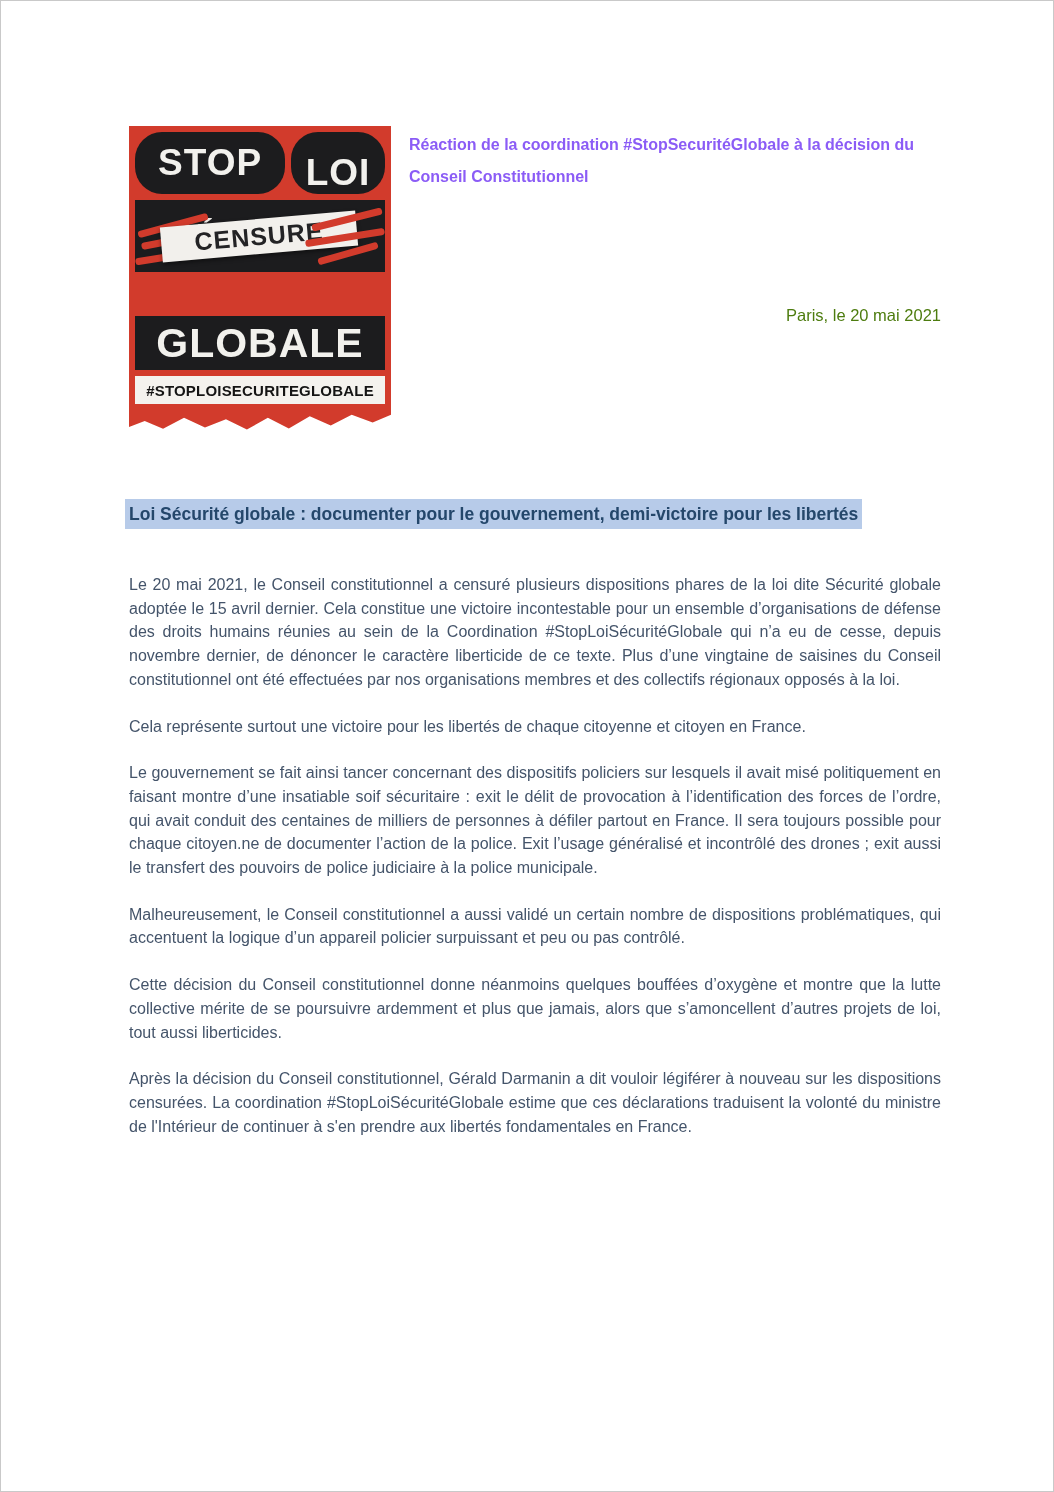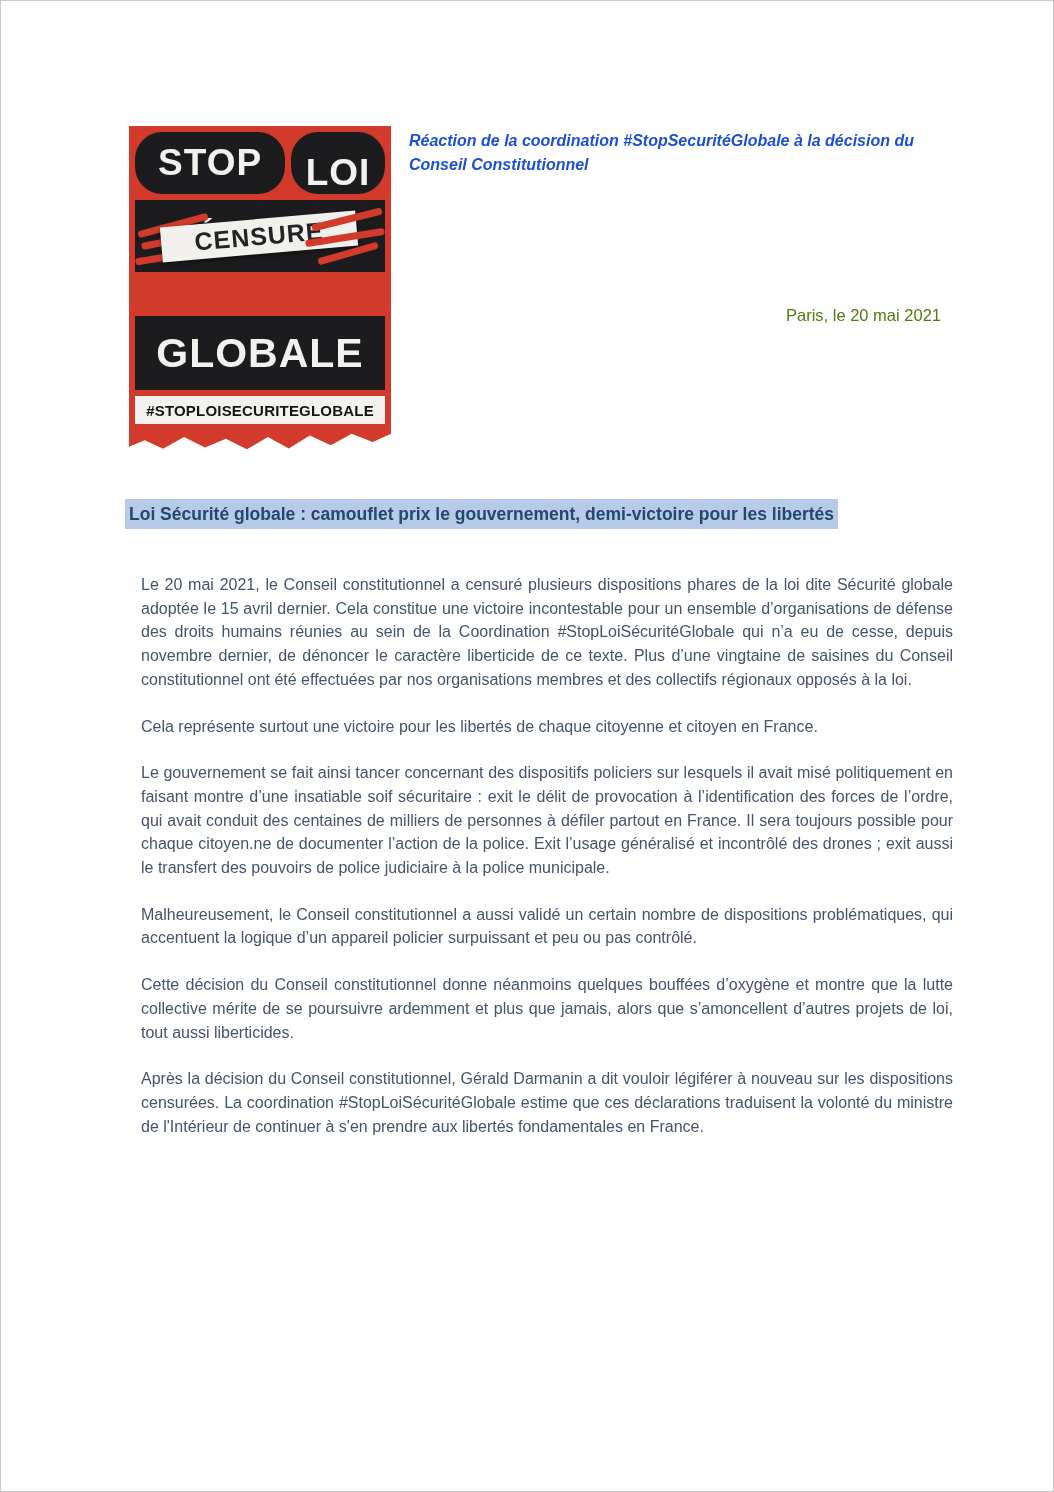--- a/index.html
+++ b/index.html
@@ -49,52 +49,52 @@
   .tape {
     position:absolute; z-index:2;
     left:26px; top:19px; width:196px; height:35px;
     background:#f2f0ec;
     transform:rotate(-5deg);
     box-shadow:0 2px 4px rgba(0,0,0,.45);
     display:flex; align-items:center; justify-content:center;
   }
   .tape span { color:#232325; font-weight:800; font-size:25px; letter-spacing:1px; }
   .lrow3 {
-    height:74px; background:#1c1c1e; color:#f2f1ed;
+    height:54px; background:#1c1c1e; color:#f2f1ed;
     display:flex; align-items:center; justify-content:center;
     font-weight:800; font-size:41px; letter-spacing:1px;margin-top:44px;
   }
   .lrow4 {
     height:28px; background:#f4f2ee; color:#141414;
     display:flex; align-items:center; justify-content:center;
     font-weight:800; font-size:15px; letter-spacing:0.2px;
   }
 
   
   .subject {
     position:absolute; left:408px; top:128px; width:508px;
-    color:#1d4ed8; font-weight:700; font-style:italic;
-    font-size:16px; line-height:24px;
+    color:#8b5cf6; font-weight:700; 
+    font-size:16px; line-height:32px;
   }
   .dateline {
     position:absolute; left:128px; top:305px; width:812px;
     color:#4d7c0f; font-size:16.5px; text-align:right;
   }
 
   
   .title { position:absolute; left:124px; top:500px; width:820px; }
   .title mark {
     background:#b7cbe9; color:#24476b;
     font-weight:700; font-size:17.5px; line-height:27px;
     padding:5px 4px;
   }
 
   
   .bodytext {
-    position:absolute; left:140px; top:572px; width:812px;
+    position:absolute; left:128px; top:572px; width:812px;
     color:#44546a; font-size:16px; line-height:23.7px;
     text-align:justify;
   }
   .bodytext p { margin-bottom:23px; }
 </style>
 </head>
 <body>
 
 <div class="page">
 
@@ -125,21 +125,21 @@
     <div class="lrow lrow4">
       <span>#STOPLOISECURITEGLOBALE</span>
     </div>
   </div>
 
   <div class="subject">Réaction de la coordination #StopSecuritéGlobale à la décision du Conseil Constitutionnel</div>
 
   <div class="dateline">Paris, le 20 mai 2021</div>
 
   <div class="title">
-    <mark>Loi Sécurité globale : camouflet prix le gouvernement, demi-victoire pour les libertés</mark>
+    <mark>Loi Sécurité globale : documenter pour le gouvernement, demi-victoire pour les libertés</mark>
   </div>
 
   <div class="bodytext">
     <p>Le 20 mai 2021, le Conseil constitutionnel a censuré plusieurs dispositions phares de la loi dite Sécurité globale adoptée le 15 avril dernier. Cela constitue une victoire incontestable pour un ensemble d’organisations de défense des droits humains réunies au sein de la Coordination #StopLoiSécuritéGlobale qui n’a eu de cesse, depuis novembre dernier, de dénoncer le caractère liberticide de ce texte. Plus d’une vingtaine de saisines du Conseil constitutionnel ont été effectuées par nos organisations membres et des collectifs régionaux opposés à la loi.</p>
     <p>Cela représente surtout une victoire pour les libertés de chaque citoyenne et citoyen en France.</p>
     <p>Le gouvernement se fait ainsi tancer concernant des dispositifs policiers sur lesquels il avait misé politiquement en faisant montre d’une insatiable soif sécuritaire : exit le délit de provocation à l’identification des forces de l’ordre, qui avait conduit des centaines de milliers de personnes à défiler partout en France. Il sera toujours possible pour chaque citoyen.ne de documenter l’action de la police. Exit l’usage généralisé et incontrôlé des drones ; exit aussi le transfert des pouvoirs de police judiciaire à la police municipale.</p>
     <p>Malheureusement, le Conseil constitutionnel a aussi validé un certain nombre de dispositions problématiques, qui accentuent la logique d’un appareil policier surpuissant et peu ou pas contrôlé.</p>
     <p>Cette décision du Conseil constitutionnel donne néanmoins quelques bouffées d’oxygène et montre que la lutte collective mérite de se poursuivre ardemment et plus que jamais, alors que s’amoncellent d’autres projets de loi, tout aussi liberticides.</p>
     <p>Après la décision du Conseil constitutionnel, Gérald Darmanin a dit vouloir légiférer à nouveau sur les dispositions censurées. La coordination #StopLoiSécuritéGlobale estime que ces déclarations traduisent la volonté du ministre de l'Intérieur de continuer à s'en prendre aux libertés fondamentales en France.</p>
   </div>

